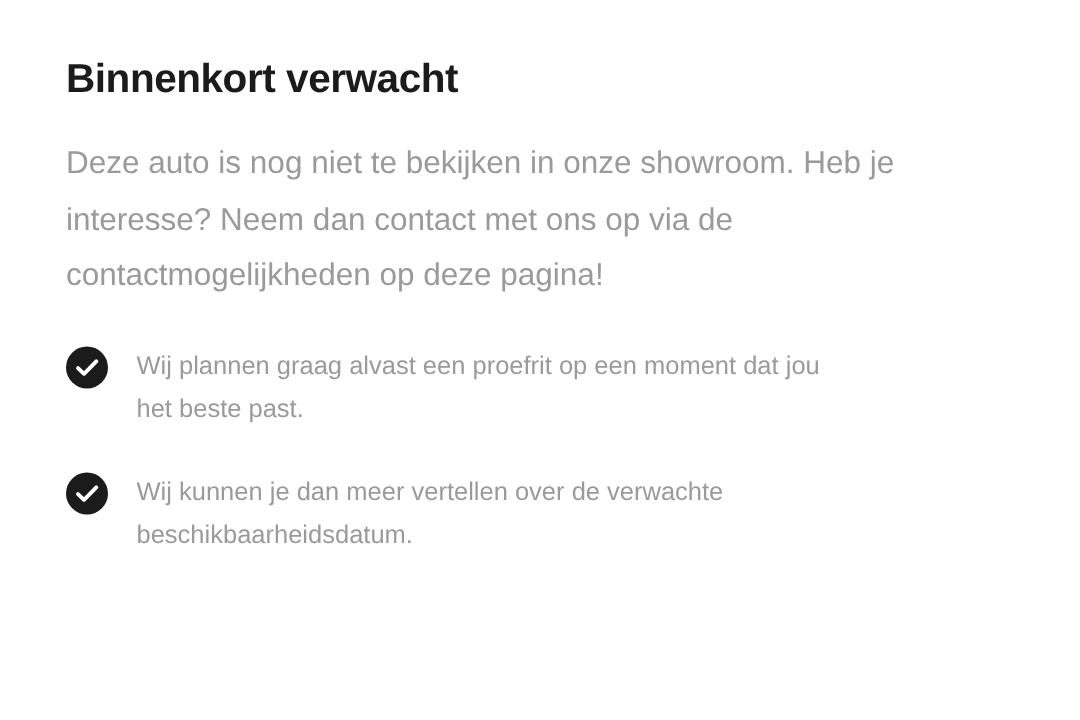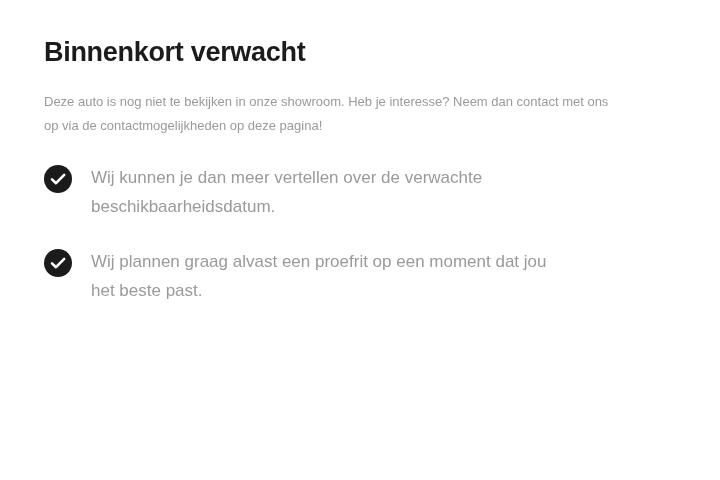--- a/index.html
+++ b/index.html
@@ -21,21 +21,21 @@
   }
   .heading {
     font-size: 27px;
     font-weight: bold;
     color: #1b1b1b;
     letter-spacing: -0.3px;
     margin: 0 0 22px 0;
     line-height: 1.2;
   }
   .intro {
-    font-size: 13px;
+    font-size: 21px;
     color: #9a9a9a;
     line-height: 1.78;
     margin: 0 0 26px 0;
     max-width: 570px;
     font-weight: 400;
   }
   .benefits {
     list-style: none;
     margin: 0;
     padding: 0;
@@ -85,28 +85,28 @@
   <ul class="benefits">
 
     <li class="benefit">
       <span class="check-wrap">
         <span class="check-circle">
           <svg width="28" height="28" viewBox="0 0 28 28" aria-hidden="true">
             <path d="M8 14.4 L12 18.2 L20.2 9.9" fill="none" stroke="#ffffff" stroke-width="2.6" stroke-linecap="round" stroke-linejoin="round"></path>
           </svg>
         </span>
       </span>
-      <span class="benefit-text">Wij kunnen je dan meer vertellen over de verwachte beschikbaarheidsdatum.</span>
+      <span class="benefit-text">Wij plannen graag alvast een proefrit op een moment dat jou het beste past.</span>
     </li>
 
     <li class="benefit">
       <span class="check-wrap">
         <span class="check-circle">
           <svg width="28" height="28" viewBox="0 0 28 28" aria-hidden="true">
             <path d="M8 14.4 L12 18.2 L20.2 9.9" fill="none" stroke="#ffffff" stroke-width="2.6" stroke-linecap="round" stroke-linejoin="round"></path>
           </svg>
         </span>
       </span>
-      <span class="benefit-text">Wij plannen graag alvast een proefrit op een moment dat jou het beste past.</span>
+      <span class="benefit-text">Wij kunnen je dan meer vertellen over de verwachte beschikbaarheidsdatum.</span>
     </li>
 
   </ul>
 </div>
 
 </body></html>

